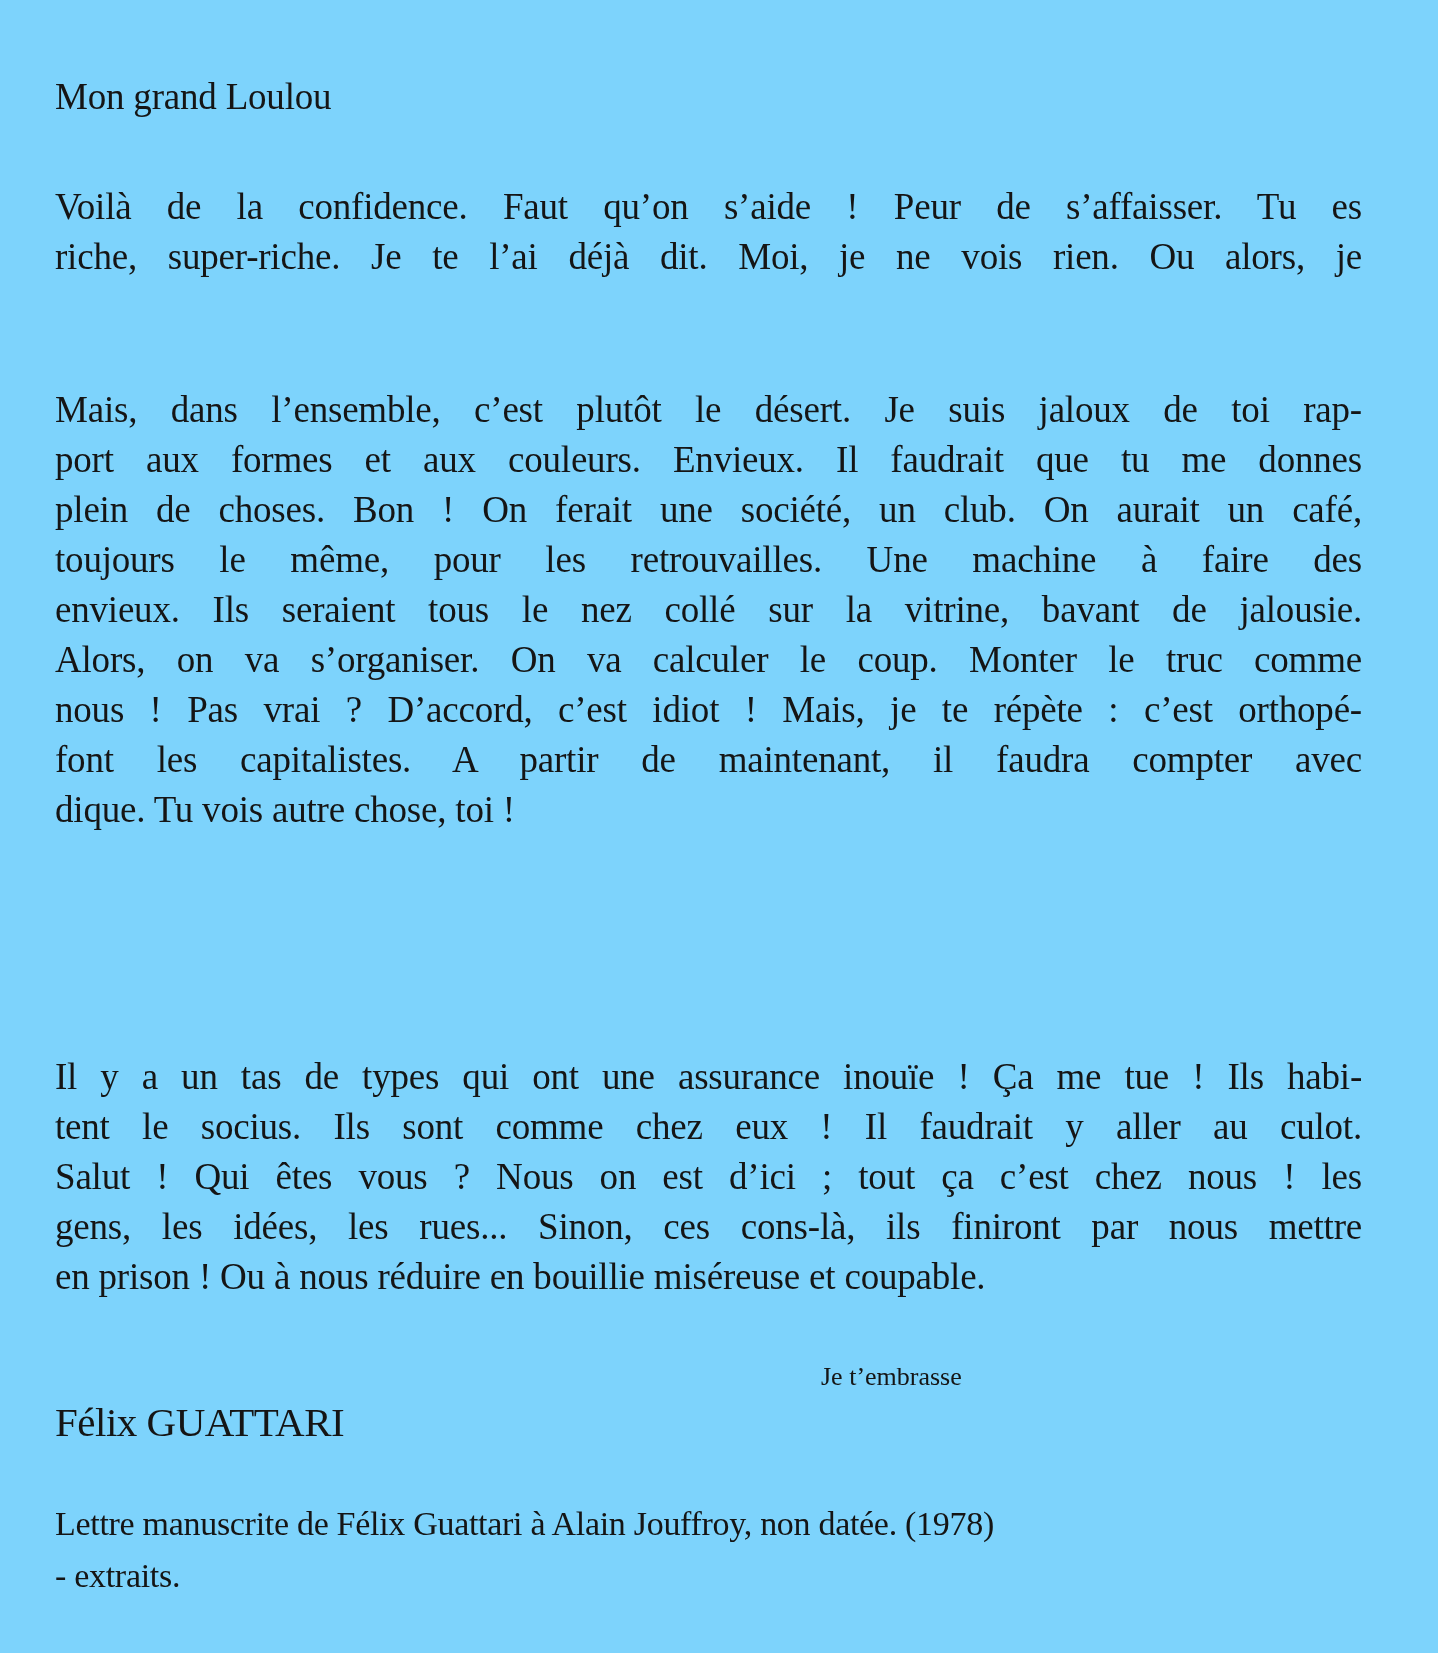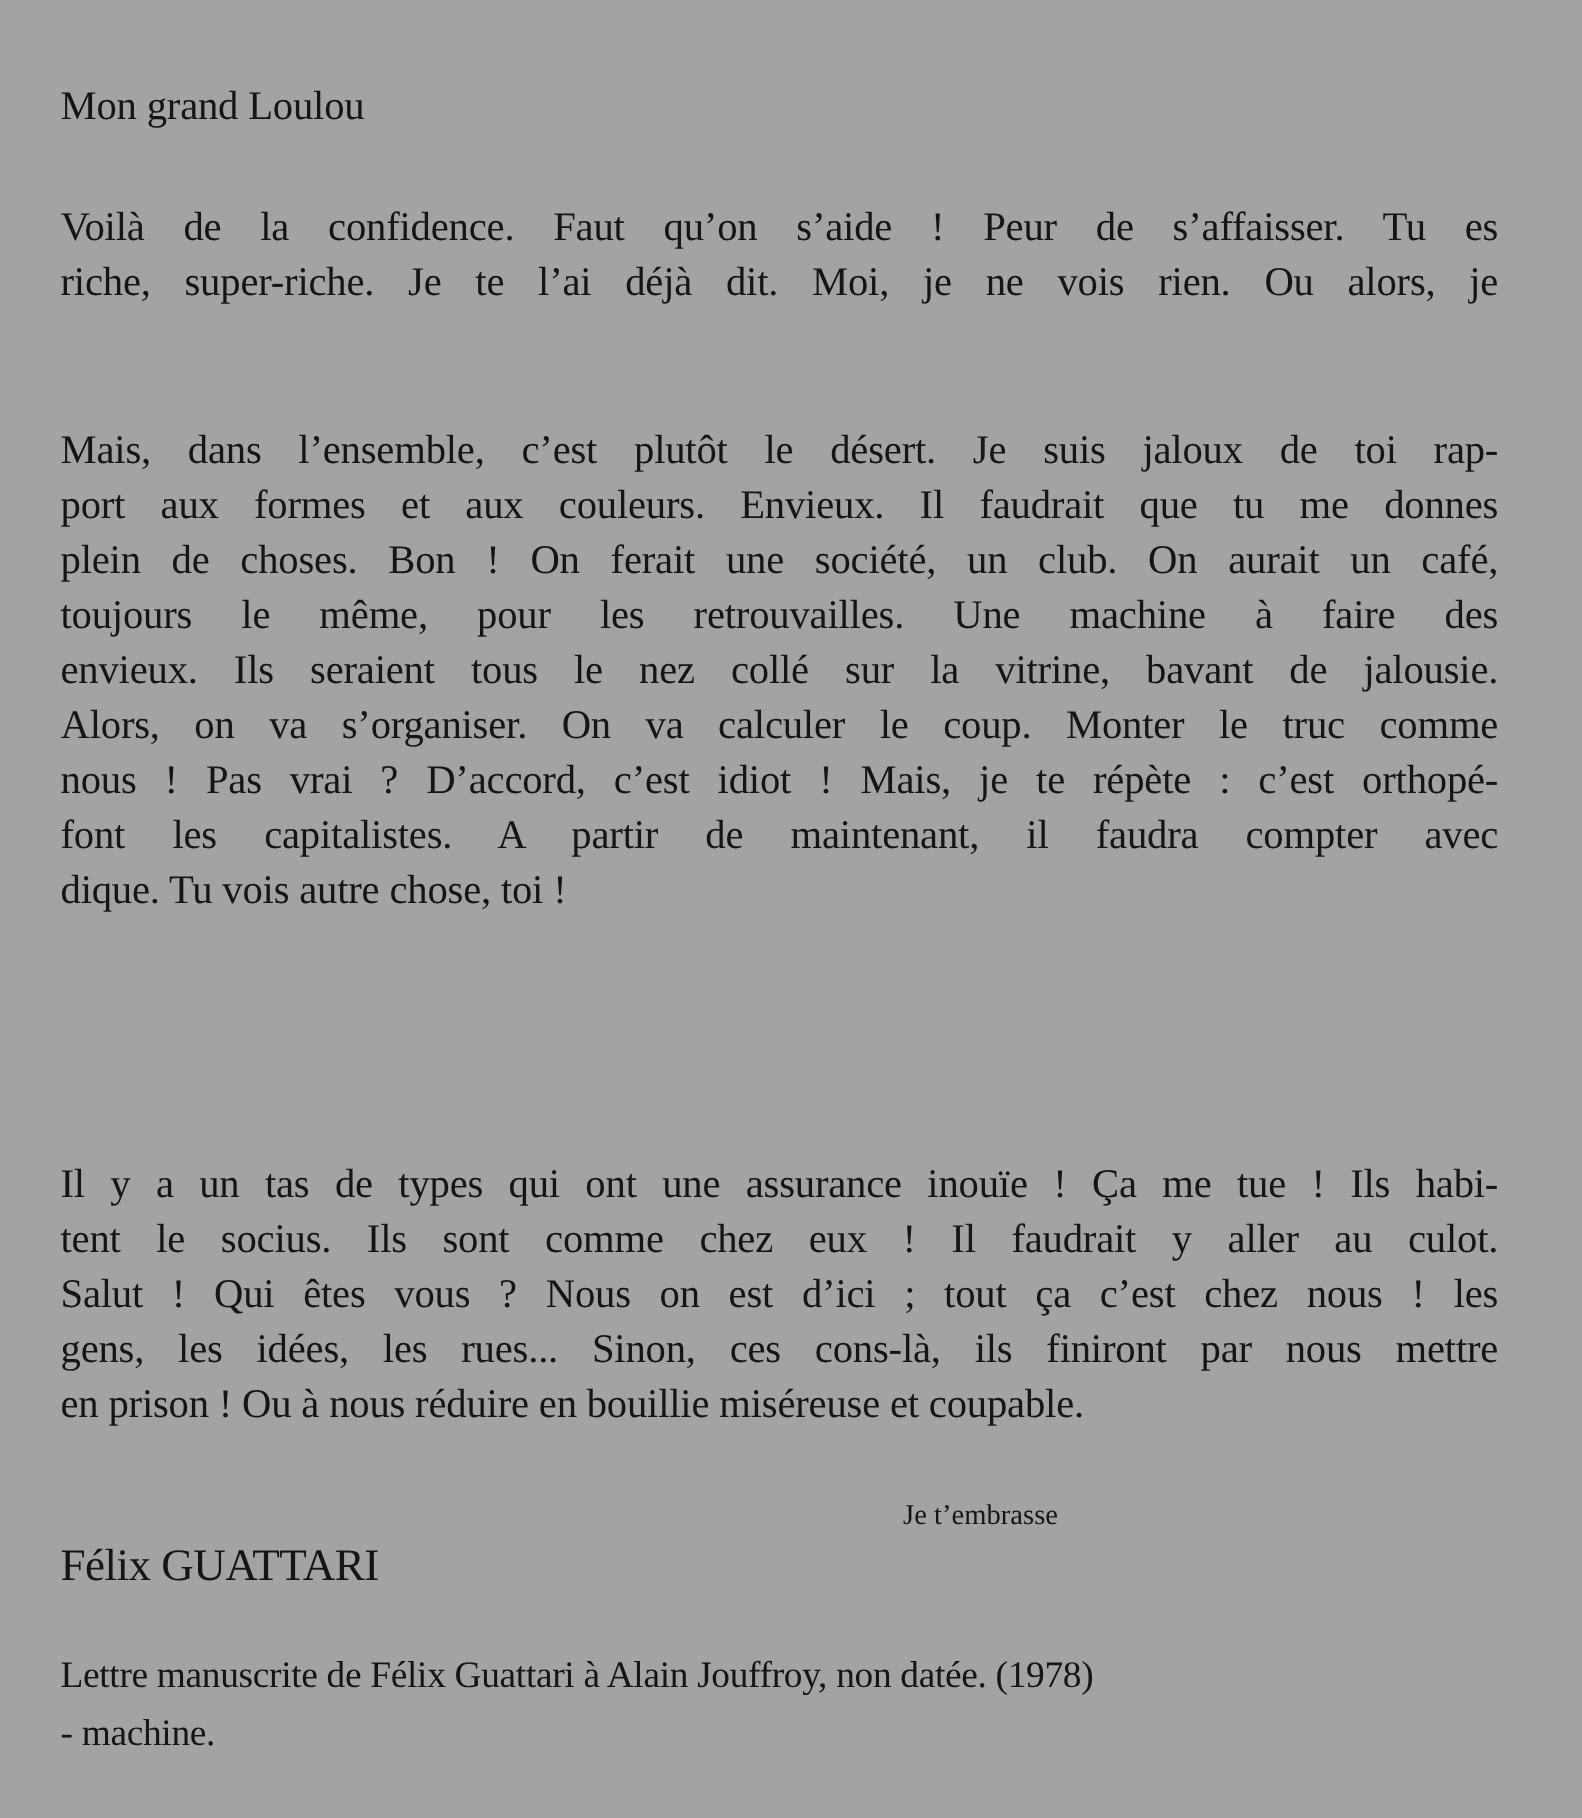--- a/index.html
+++ b/index.html
@@ -11,21 +11,21 @@
     width: 1438px;
     height: 1653px;
     position: relative;
     font-family: "Liberation Serif", serif;
     color: #151515;
     -webkit-font-smoothing: antialiased;
   }
   .page {
     position: absolute;
     inset: 0;
-    background: #a3a3a3;
+    background: #7dd3fc;
   }
   .col {
     position: absolute;
     left: 55px;
     width: 1307px;
   }
   .ln {
     font-size: 37px;
     line-height: 50px;
     letter-spacing: -0.2px;
@@ -99,16 +99,16 @@
     <div class="ln just">gens, les idées, les rues... Sinon, ces cons-là, ils finiront par nous mettre</div>
     <div class="ln">en prison ! Ou à nous réduire en bouillie miséreuse et coupable.</div>
   </div>
 
   <div class="closing">Je t’embrasse</div>
 
   <div class="signature">Félix GUATTARI</div>
 
   <div class="caption">
     <div class="ln">Lettre manuscrite de Félix Guattari à Alain Jouffroy, non datée. (1978)</div>
-    <div class="ln">- machine.</div>
+    <div class="ln">- extraits.</div>
   </div>
 
 </div>
 
 </body></html>

